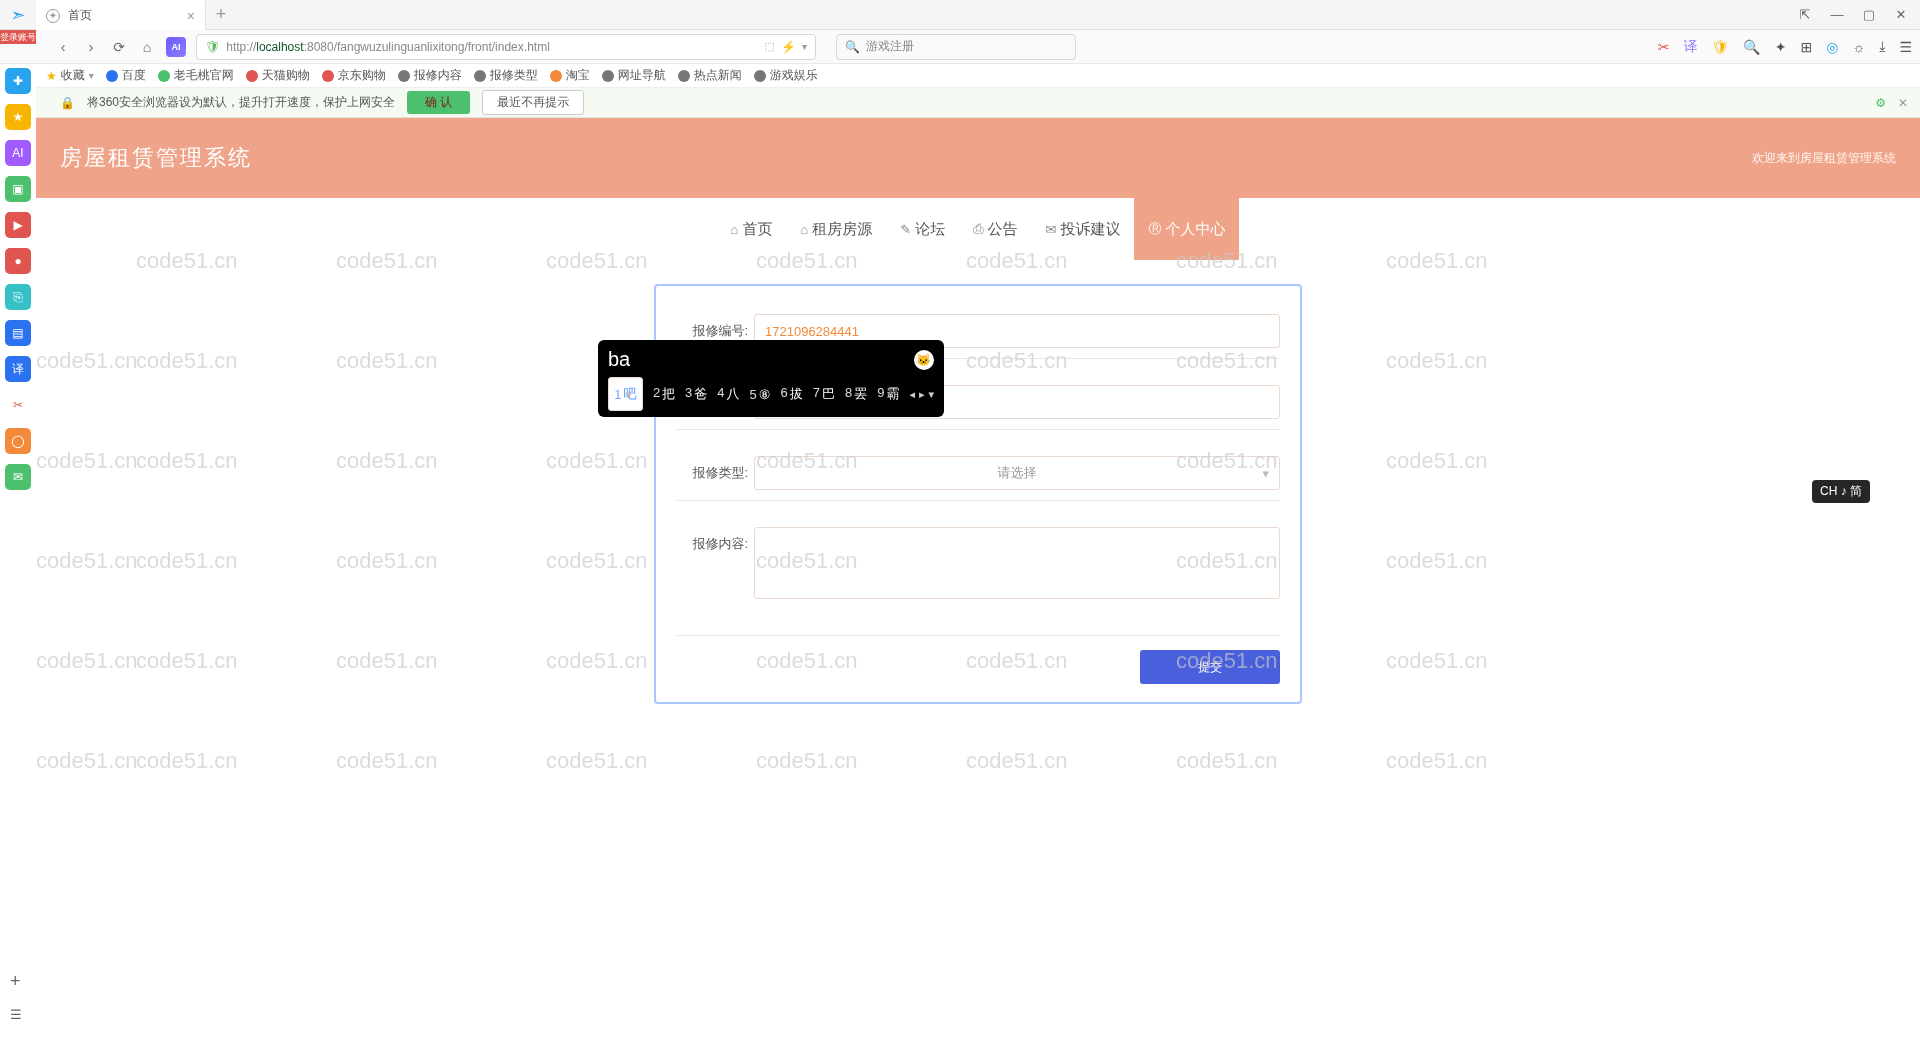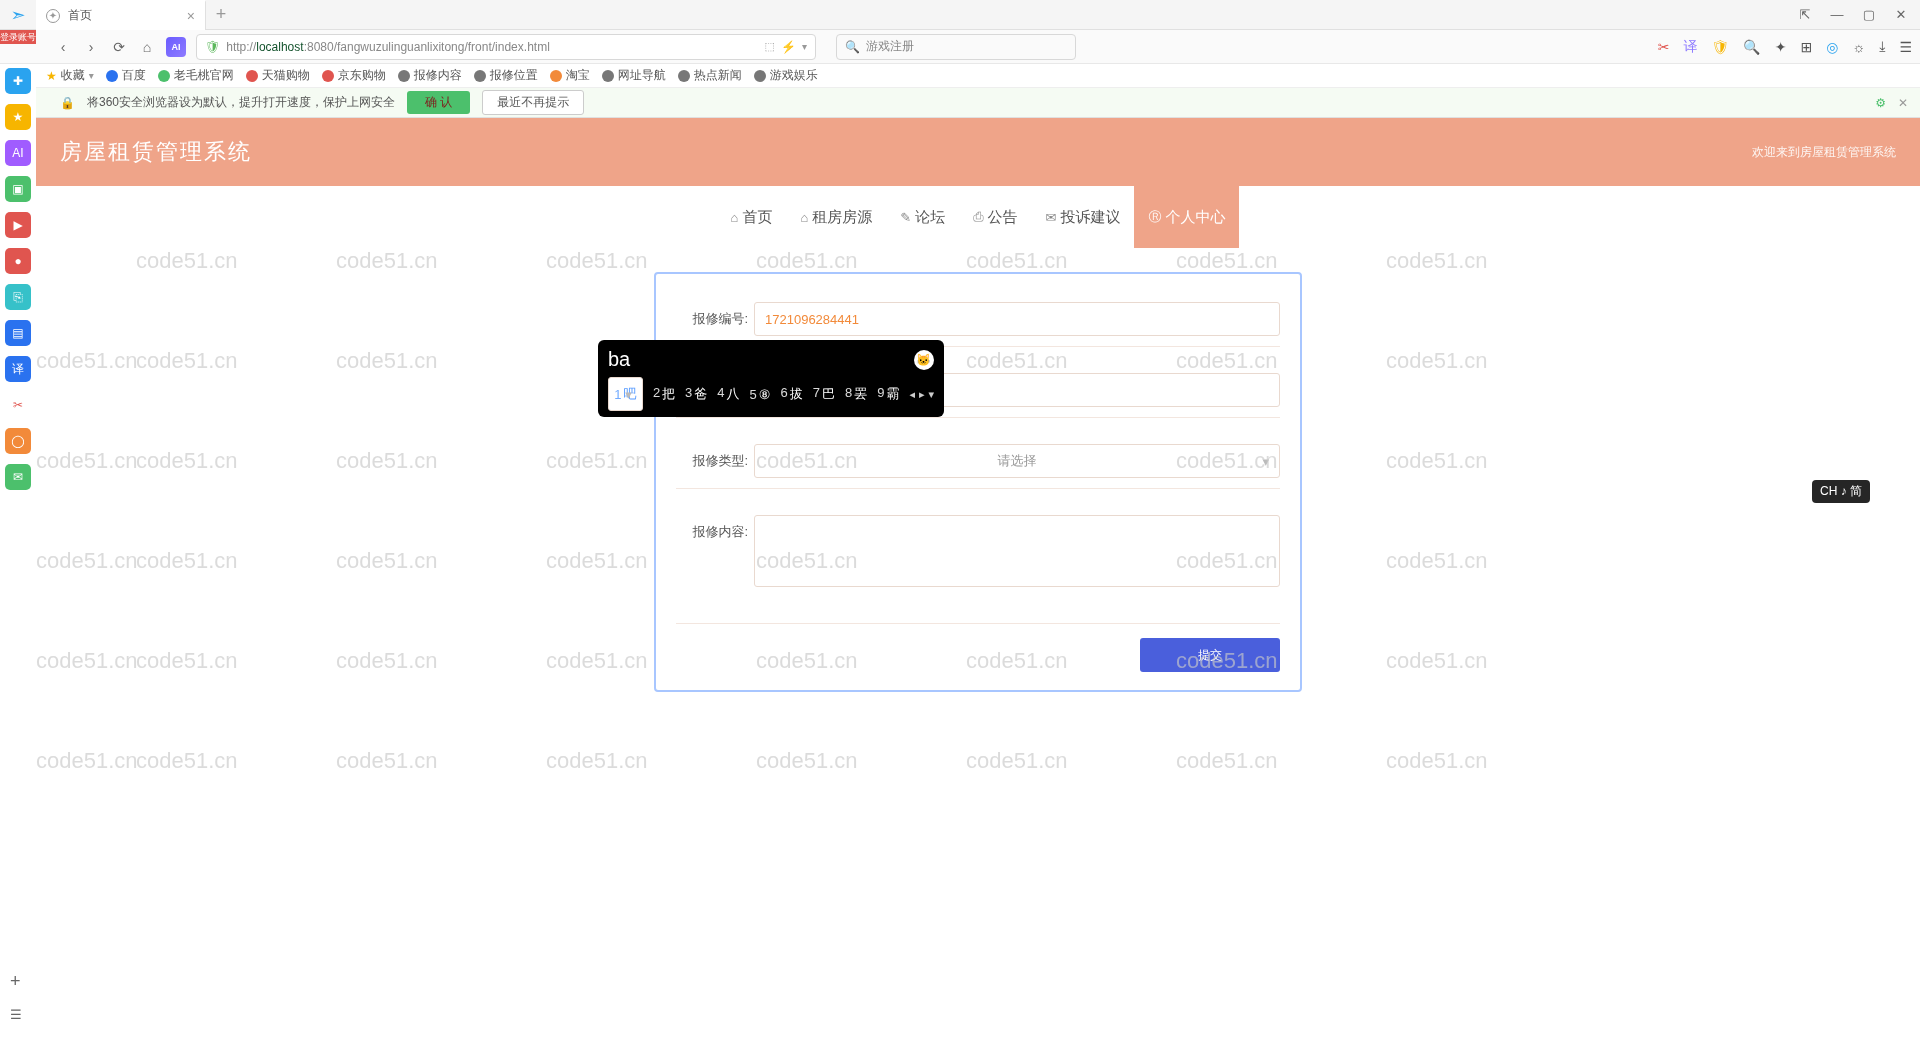--- a/index.html
+++ b/index.html
@@ -49,21 +49,21 @@
 
 
 .noticebar{height:30px;display:flex;align-items:center;padding:0 12px 0 60px;font-size:12px;color:#555;background:#f5fbf3;border-bottom:1px solid #e0e0e0;gap:12px;}
 .noticebar .shield{color:#4cc06c;}
 .noticebar .btn-confirm{background:#4cc06c;color:#7f1d1d;padding:3px 18px;border-radius:3px;border:none;font-size:12px;}
 .noticebar .btn-dismiss{background:#fff;border:1px solid #ccc;padding:3px 14px;border-radius:3px;font-size:12px;color:#555;}
 .noticebar .nb-right{margin-left:auto;display:flex;gap:12px;color:#4cc06c;}
 .noticebar .nb-right .x{color:#999;}
 
 
-.app-header{height:68px;background:#efa489;display:flex;align-items:center;padding:0 24px;color:#fff;margin-left:36px;}
+.app-header{height:80px;background:#efa489;display:flex;align-items:center;padding:0 24px;color:#fff;margin-left:36px;}
 .app-title{font-size:22px;letter-spacing:2px;}
 .app-welcome{margin-left:auto;font-size:12px;color:#fff;opacity:.9;}
 
 
 .app-nav{height:62px;background:#fff;display:flex;justify-content:center;align-items:stretch;margin-left:36px;}
 .app-nav .nav-item{display:flex;align-items:center;padding:0 14px;font-size:15px;color:#555;gap:4px;}
 .app-nav .nav-item.active{background:#efa489;color:#fff;}
 .nav-ic{font-size:13px;opacity:.7;}
 .app-nav .nav-item.active .nav-ic{opacity:.9;}
 
@@ -182,21 +182,21 @@
   <span class="bm">
       <span class="dot" style="background:#e0554f"></span>
       <span>京东购物</span>
     </span>
   <span class="bm">
       <span class="dot" style="background:#777"></span>
       <span>报修内容</span>
     </span>
   <span class="bm">
       <span class="dot" style="background:#777"></span>
-      <span>报修位置</span>
+      <span>报修类型</span>
     </span>
   <span class="bm">
       <span class="dot" style="background:#f28a3a"></span>
       <span>淘宝</span>
     </span>
   <span class="bm">
       <span class="dot" style="background:#777"></span>
       <span>网址导航</span>
     </span>
   <span class="bm">

